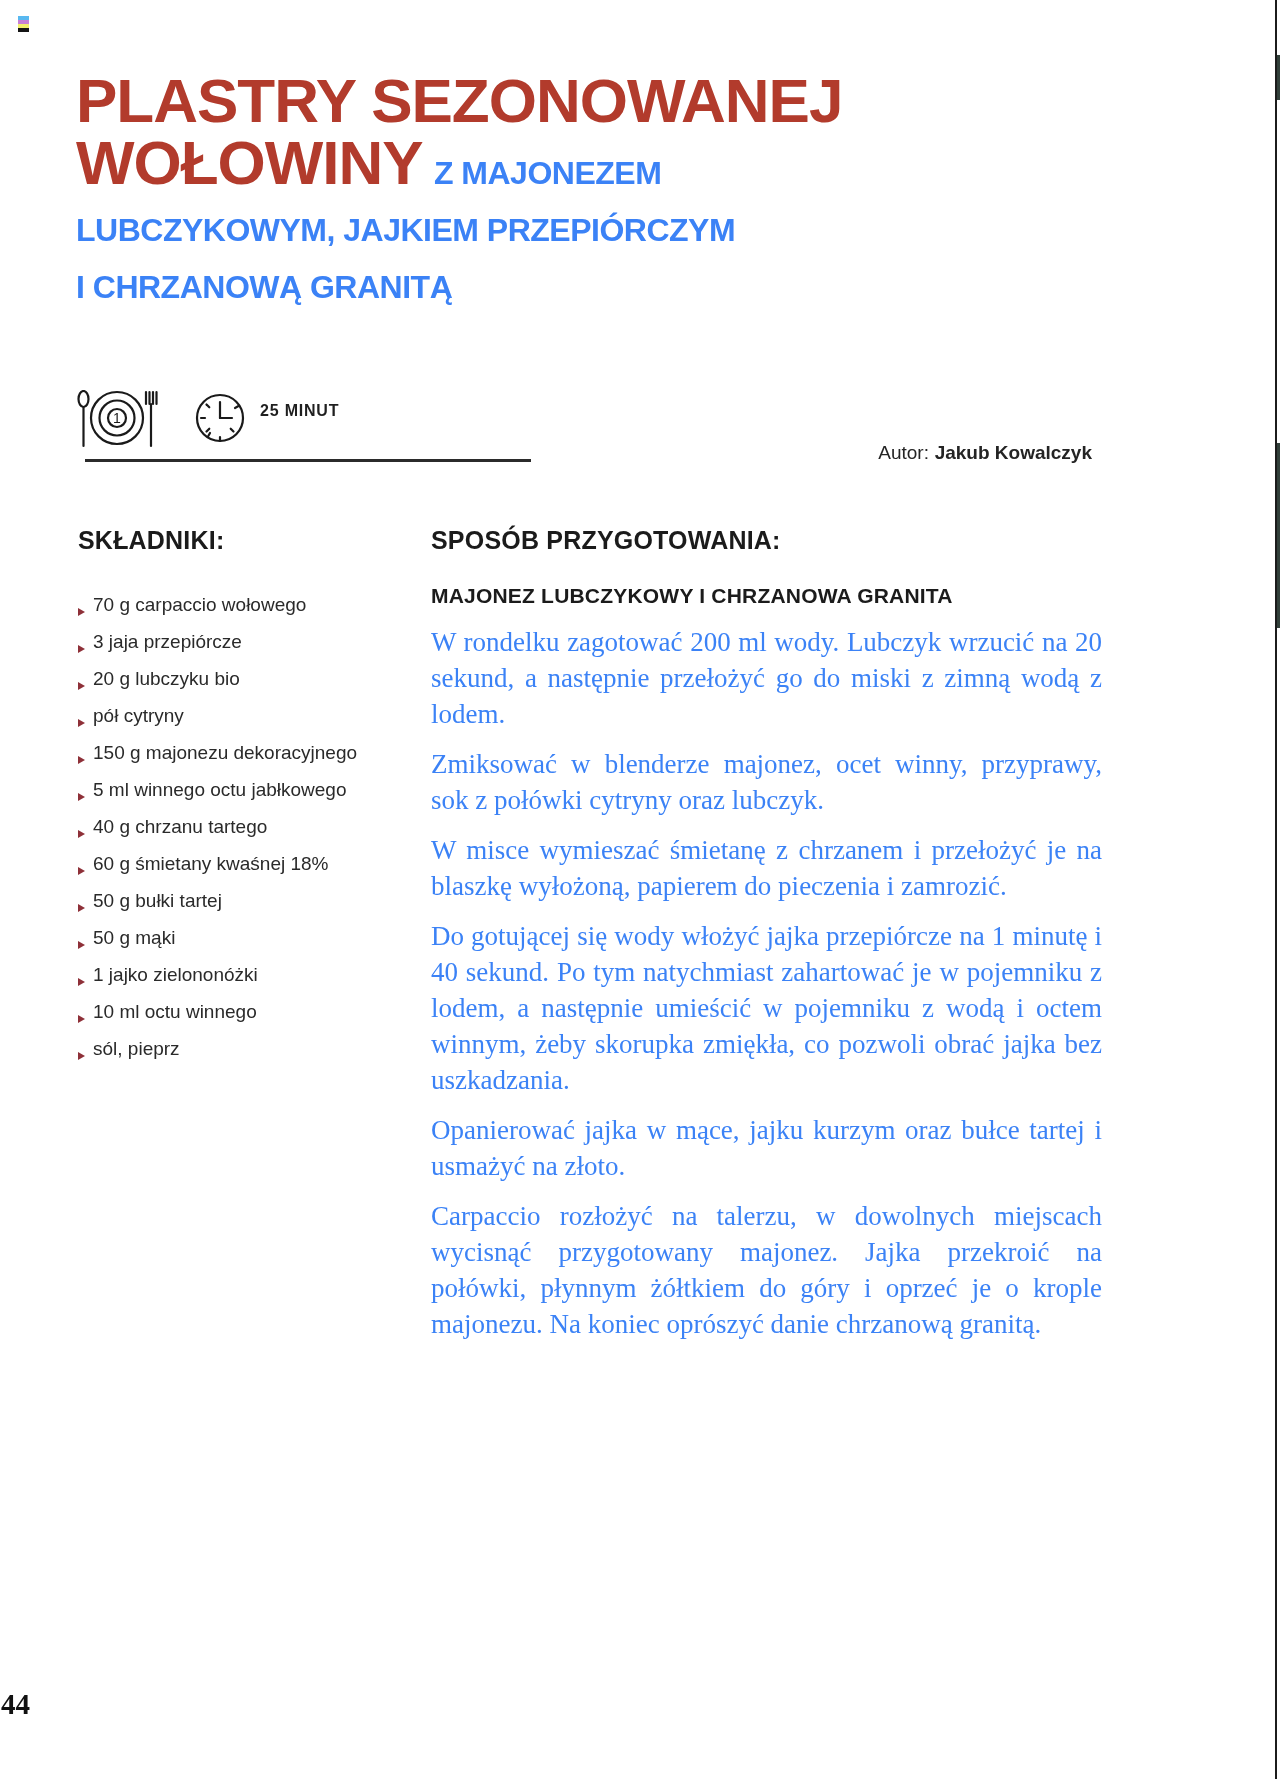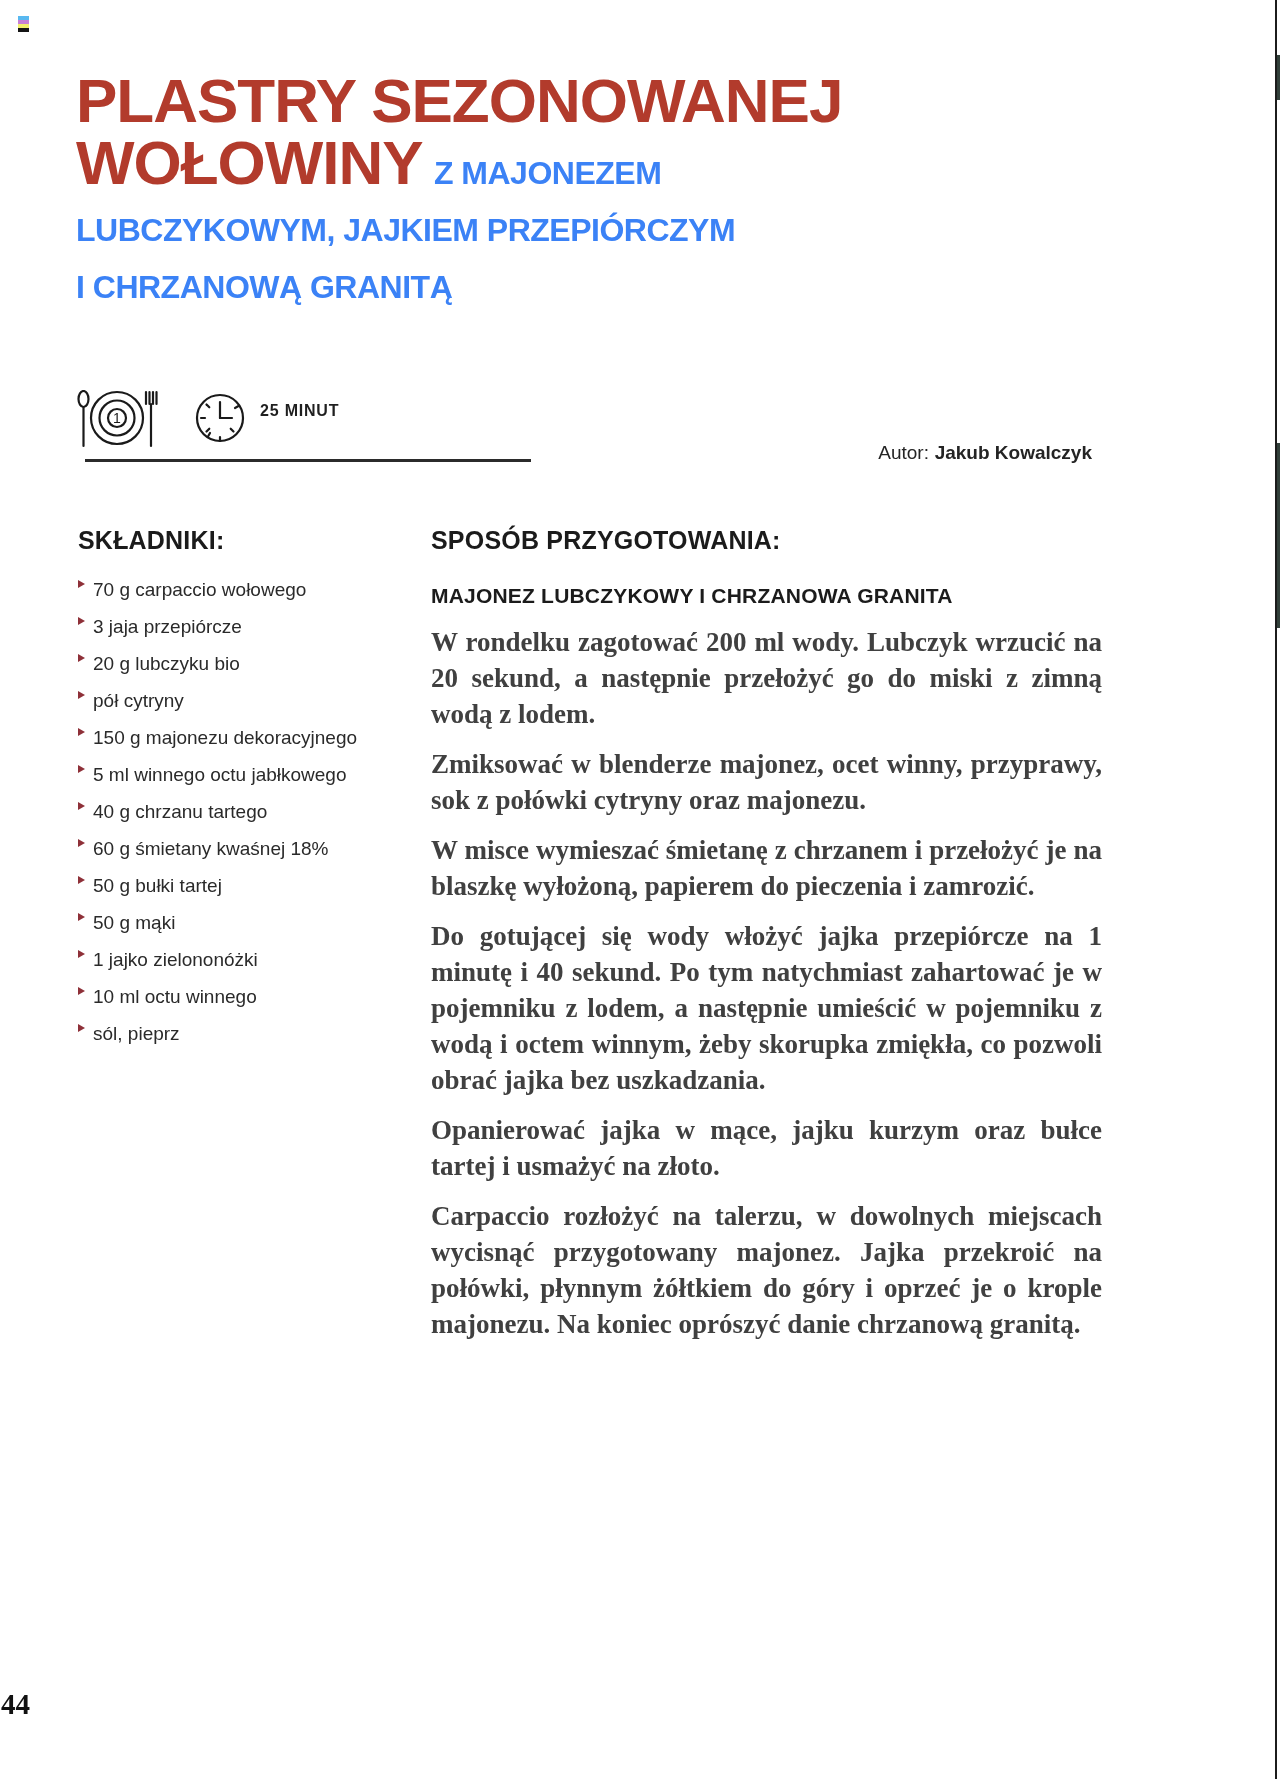--- a/index.html
+++ b/index.html
@@ -58,41 +58,41 @@
   .author .name { font-weight: 700; margin-left: 0.3em; }
 
   
   .ingredients { position: absolute; left: 78px; top: 526px; width: 335px; }
   .col-heading {
     font-size: 25px; font-weight: 700; color: #1b1b1b;
     letter-spacing: 0.2px; margin: 0 0 24px 0;
   }
   .ing-list { list-style: none; margin: 0; padding: 0; }
   .ing-list li {
-    display: flex; align-items: flex-start;
+    display: flex; align-items: flex-end;
     height: 37px; font-size: 19px; color: #2a2a2a;
   }
   .tri {
     display: inline-block; width: 0; height: 0; flex: 0 0 auto;
     border-left: 7px solid #8e3038;
     border-top: 4.5px solid transparent;
     border-bottom: 4.5px solid transparent;
     margin-right: 8px; margin-top: 1px;
   }
 
   
   .preparation { position: absolute; left: 431px; top: 526px; width: 671px; }
   .sub-heading {
     font-size: 21px; font-weight: 700; color: #1b1b1b;
     letter-spacing: 0.2px; margin: 29px 0 16px 0;
   }
   .preparation p {
     font-family: "Liberation Serif", serif;
-    font-size: 27px; line-height: 36px; color: #404040;
-    text-align: justify; margin: 0 0 14px 0; font-weight: bold;
+    font-size: 27px; line-height: 36px; color: #3b82f6;
+    text-align: justify; margin: 0 0 14px 0;
   }
 
   
   .page-number {
     position: absolute; left: 1px; top: 1688px;
     font-family: "Liberation Serif", serif;
     font-size: 29px; font-weight: 700; color: #111;
   }
 
   
@@ -214,21 +214,21 @@
         <span class="tri"></span>
         <span>sól, pieprz</span>
       </li>
   </ul>
 </div>
 
 <div class="preparation">
   <h2 class="col-heading" style="margin-bottom:0;">SPOSÓB PRZYGOTOWANIA:</h2>
   <h3 class="sub-heading">MAJONEZ LUBCZYKOWY I CHRZANOWA GRANITA</h3>
   <p>W rondelku zagotować 200 ml wody. Lubczyk wrzucić na 20 sekund, a następnie przełożyć go do miski z zimną wodą z lodem.</p>
-  <p>Zmiksować w blenderze majonez, ocet winny, przyprawy, sok z połówki cytryny oraz majonezu.</p>
+  <p>Zmiksować w blenderze majonez, ocet winny, przyprawy, sok z połówki cytryny oraz lubczyk.</p>
   <p>W misce wymieszać śmietanę z chrzanem i przełożyć je na blaszkę wyłożoną, papierem do pieczenia i zamrozić.</p>
   <p>Do gotującej się wody włożyć jajka przepiórcze na 1 minutę i 40 sekund. Po tym natychmiast zahartować je w pojemniku z lodem, a następnie umieścić w pojemniku z wodą i octem winnym, żeby skorupka zmiękła, co pozwoli obrać jajka bez uszkadzania.</p>
   <p>Opanierować jajka w mące, jajku kurzym oraz bułce tartej i usmażyć na złoto.</p>
   <p>Carpaccio rozłożyć na talerzu, w dowolnych miejscach wycisnąć przygotowany majonez. Jajka przekroić na połówki, płynnym żółtkiem do góry i oprzeć je o krople majonezu. Na koniec oprószyć danie chrzanową granitą.</p>
 </div>
 
 <div class="page-number">44</div>
 
 <div class="edge-line"></div>
 <div class="edge-sliver s1"></div>

